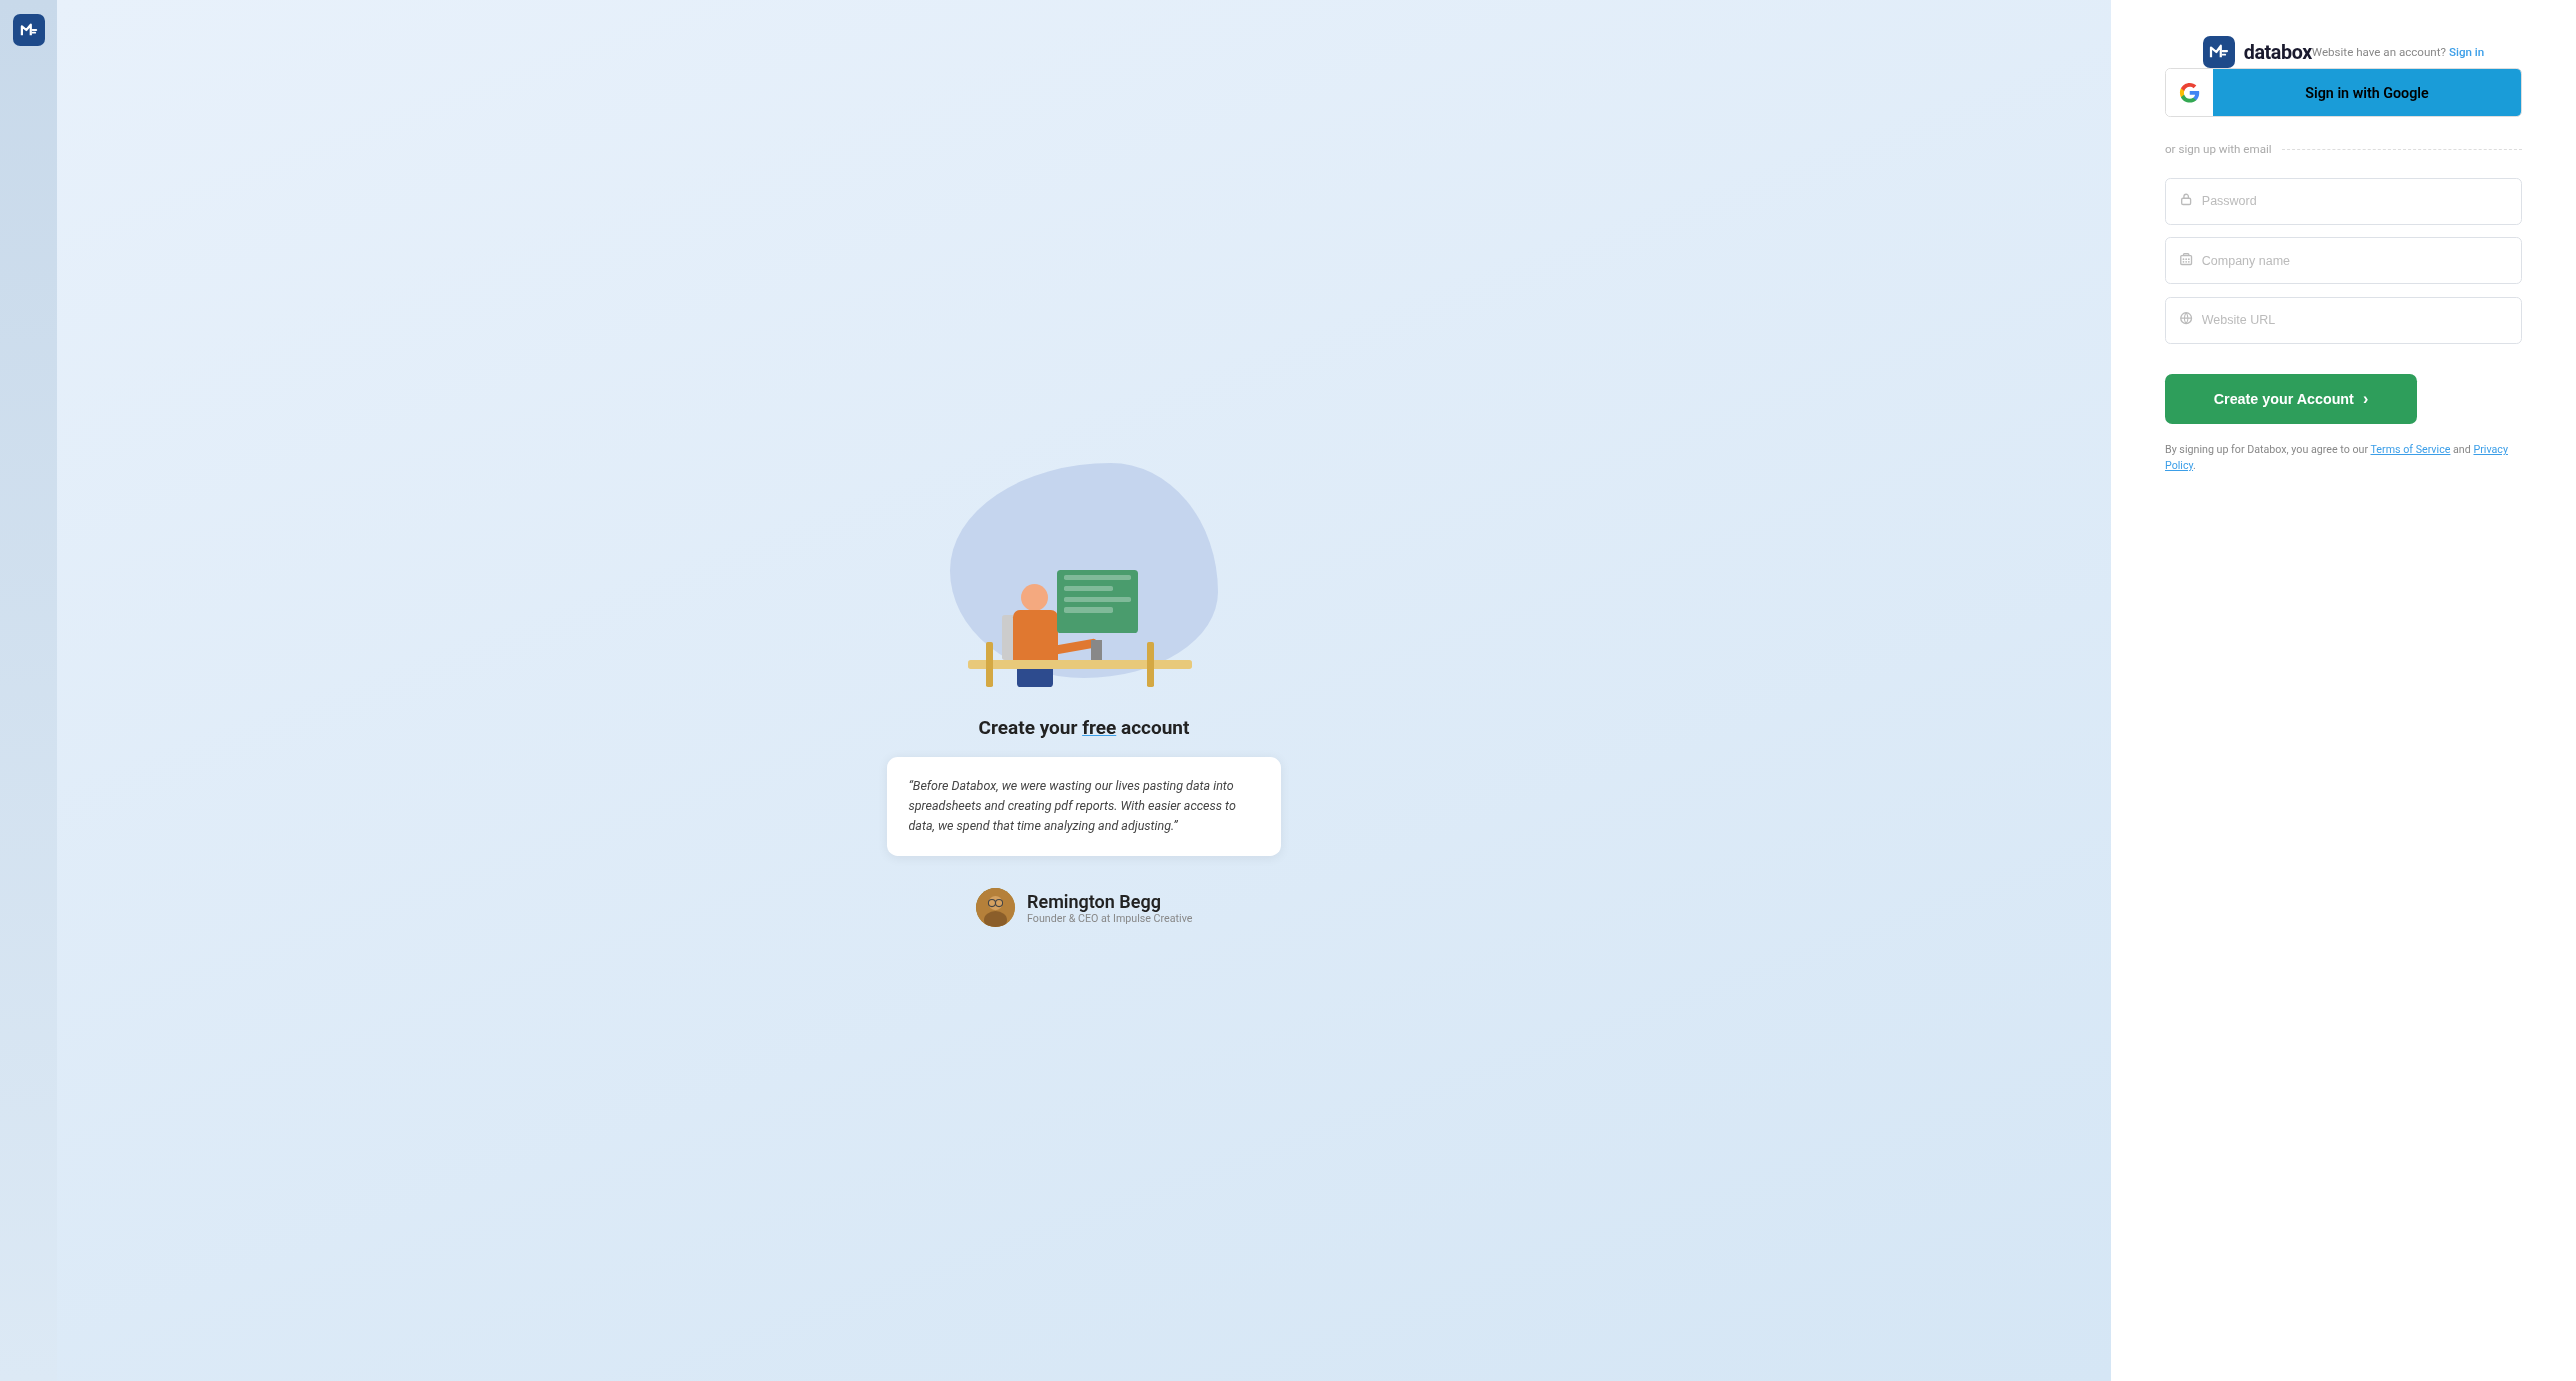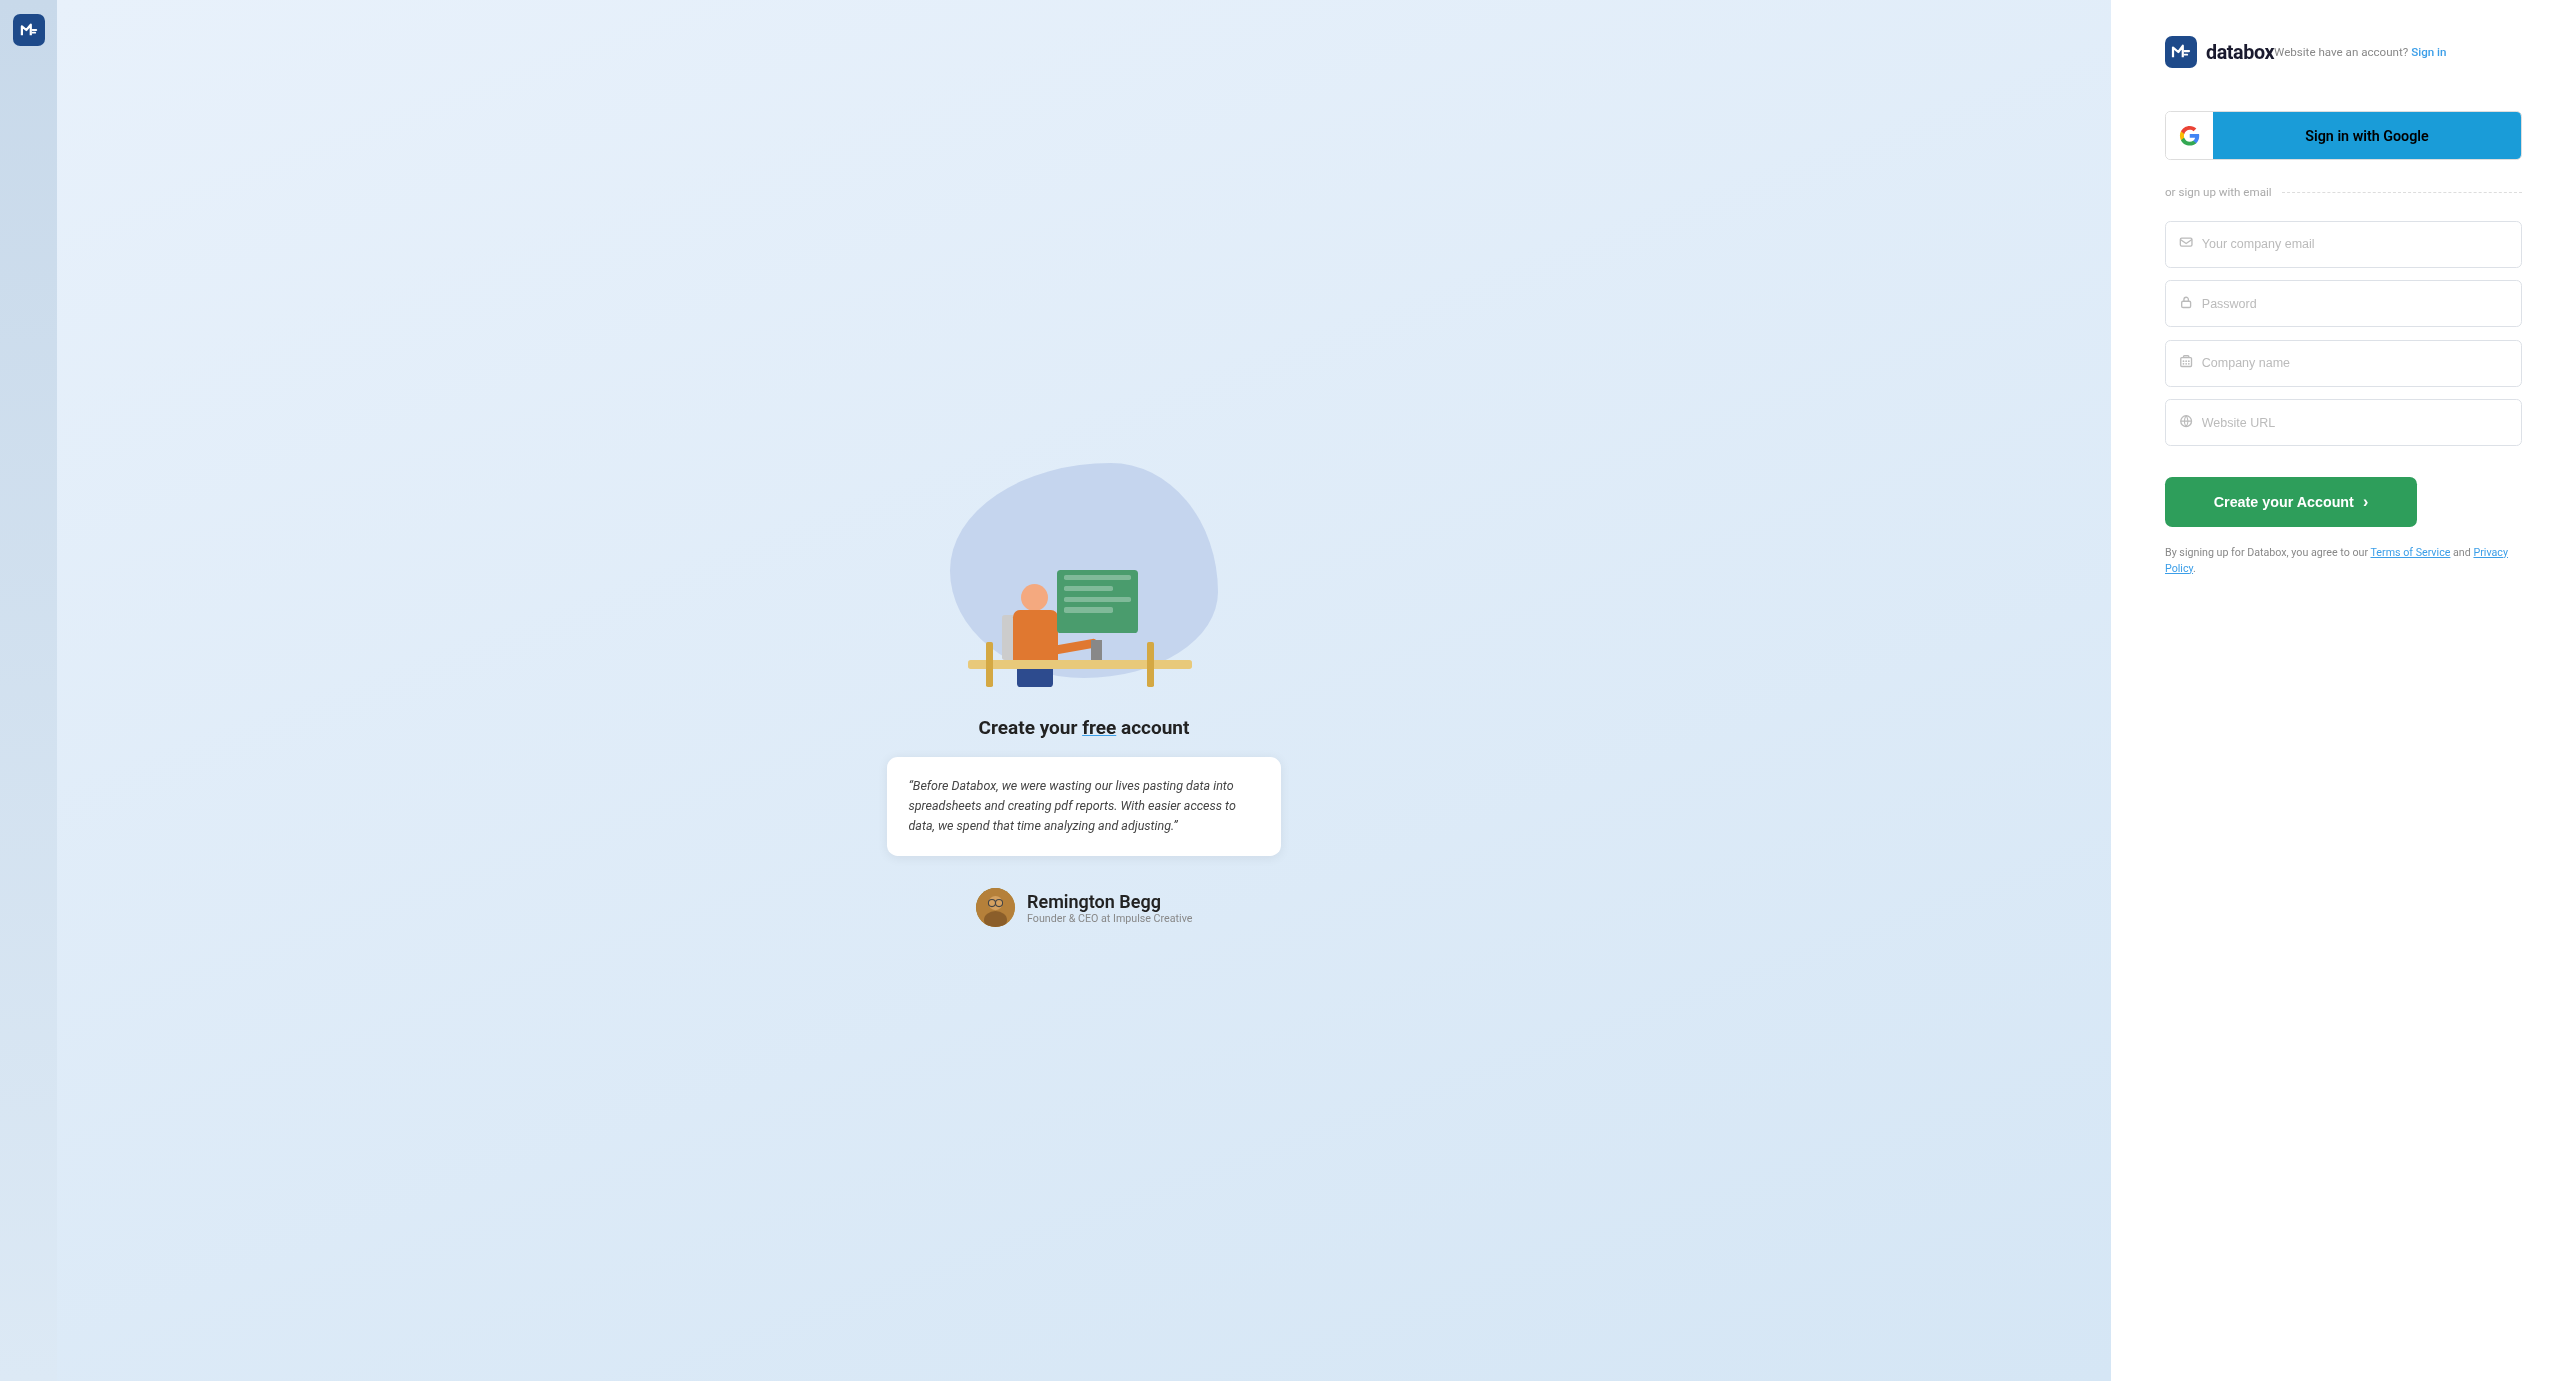--- a/index.html
+++ b/index.html
@@ -241,22 +241,21 @@
       display: flex;
       flex-direction: column;
       padding: 36px 54px;
       overflow-y: auto;
       flex-shrink: 0;
     }
 
     .right-header {
       display: flex;
       align-items: center;
-      justify-content: flex-start;
-      margin-bottom: 43px;
+      justify-content: center;
     }
 
     .logo-area {
       display: flex;
       align-items: center;
       gap: 9px;
     }
     .logo-icon {
       width: 32px;
       height: 32px;
@@ -478,31 +477,20 @@
     </div>
     <div class="google-btn-text">Sign in with Google</div>
   </a>
 
   <div class="divider-row">
     <span class="divider-text">or sign up with email</span>
     <div class="divider-line"></div>
   </div>
 
 
-  <div class="form-group">
-    <div class="input-wrapper">
-      <span class="input-icon">
-        <svg width="14.3" height="14.3" viewBox="0 0 16 16" fill="none" xmlns="http://www.w3.org/2000/svg">
-          <rect x="1.5" y="3.5" width="13" height="9" rx="1.5" stroke="#bbb" stroke-width="1.5"></rect>
-          <path d="M1.5 5l6.5 4.5L14.5 5" stroke="#bbb" stroke-width="1.5"></path>
-        </svg>
-      </span>
-      <input type="email" placeholder="Your company email" style="">
-    </div>
-  </div>
 
   <div class="form-group">
     <div class="input-wrapper">
       <span class="input-icon">
         <svg width="14.3" height="14.3" viewBox="0 0 16 16" fill="none" xmlns="http://www.w3.org/2000/svg">
           <rect x="3" y="7" width="10" height="7" rx="1.5" stroke="#bbb" stroke-width="1.5"></rect>
           <path d="M5.5 7V5a2.5 2.5 0 015 0v2" stroke="#bbb" stroke-width="1.5"></path>
         </svg>
       </span>
       <input type="password" placeholder="Password" style="">

